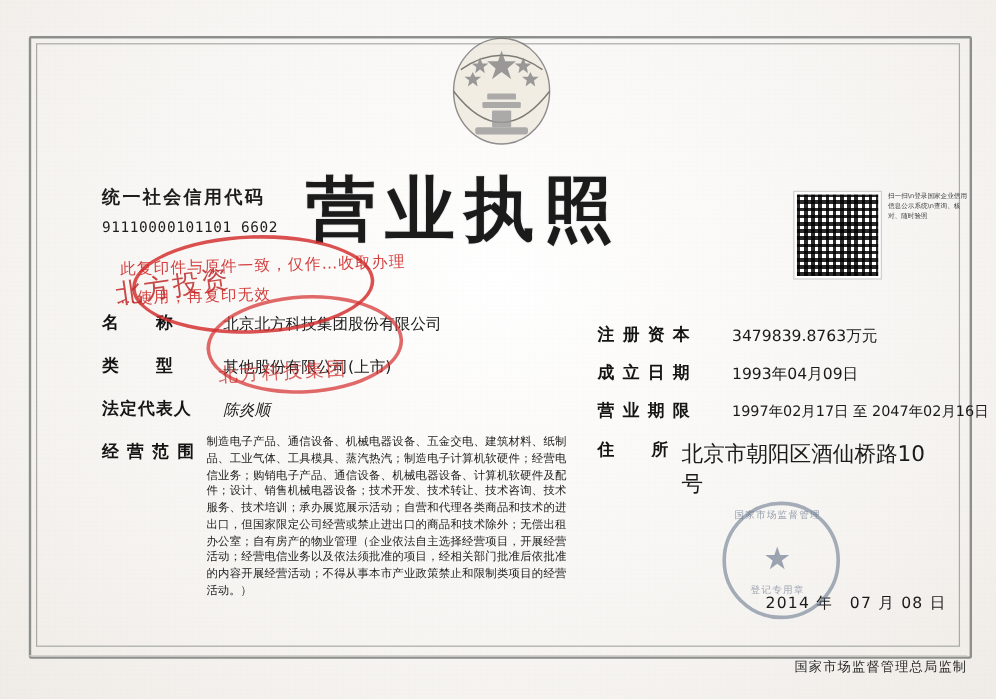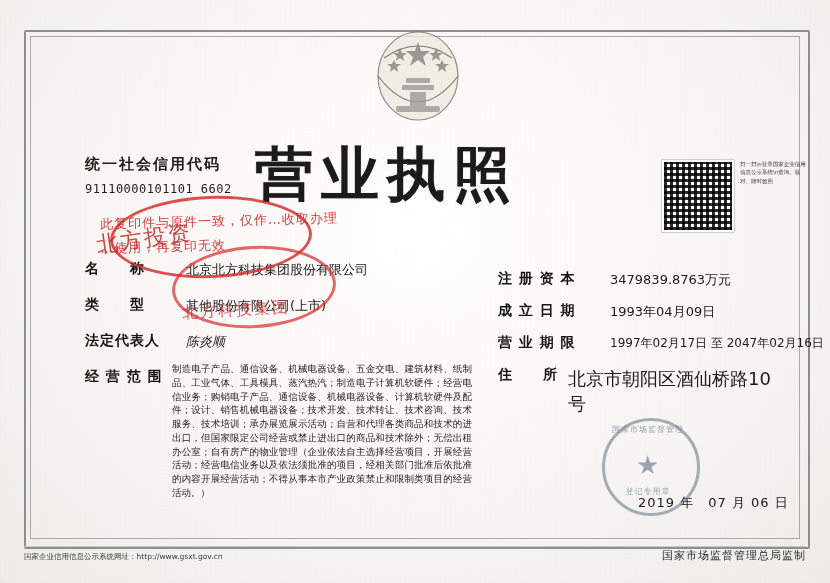--- a/index.html
+++ b/index.html
@@ -364,31 +364,30 @@
 
   <div class="r-label" style="left:498px; top:302px;">成 立 日 期</div>
   <div class="r-value" style="left:610px; top:303px;">1993年04月09日</div>
 
   <div class="r-label" style="left:498px; top:334px;">营 业 期 限</div>
   <div class="r-value" style="left:610px; top:335px; font-size:12px;">1997年02月17日 至 2047年02月16日</div>
 
   <div class="r-label" style="left:498px; top:366px;">住　　所</div>
   <div class="r-addr">北京市朝阳区酒仙桥路10号</div>
 
-  <div class="issue-date">2019 年　07 月 06 日</div>
+  <div class="issue-date">2014 年　07 月 08 日</div>
 
   <div class="stamp-copy"></div>
   <div class="stamp-copy-line1">此复印件与原件一致，仅作…收取办理</div>
   <div class="stamp-copy-line2">…使用，再复印无效</div>
   <div class="stamp-hand">北方投资</div>
 
   <div class="seal-company"></div>
   <div class="seal-company-text">北方科技集团</div>
 
   <div class="seal-gov"></div>
   <div class="seal-gov-top">国家市场监督管理</div>
   <div class="seal-gov-star">★</div>
   <div class="seal-gov-bottom">登记专用章</div>
 
   <div class="hr-divider"></div>
-  <div class="footer-left">国家企业信用信息公示系统网址：http://www.gsxt.gov.cn</div>
   <div class="footer-right">国家市场监督管理总局监制</div>
 </div>
 
 </body></html>

